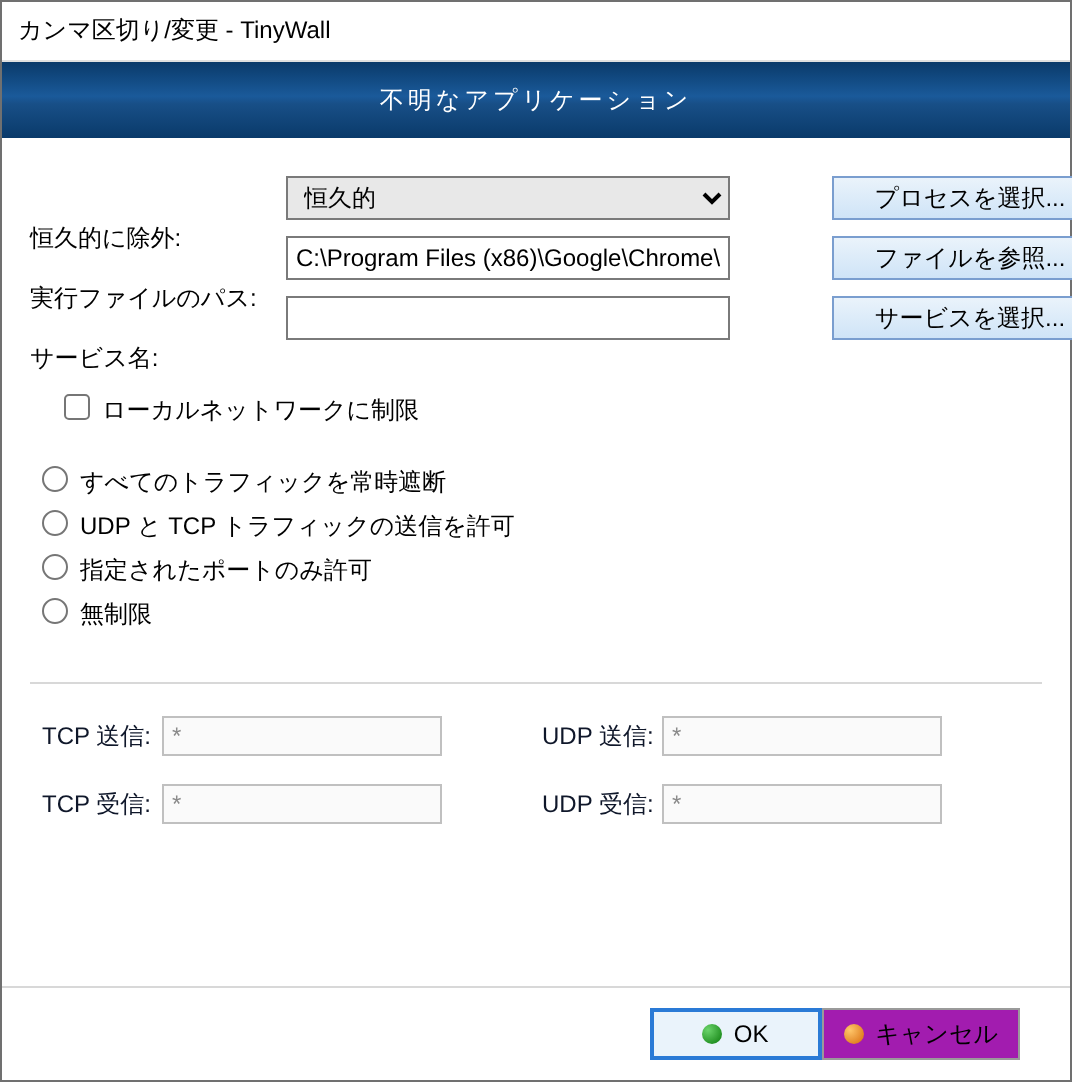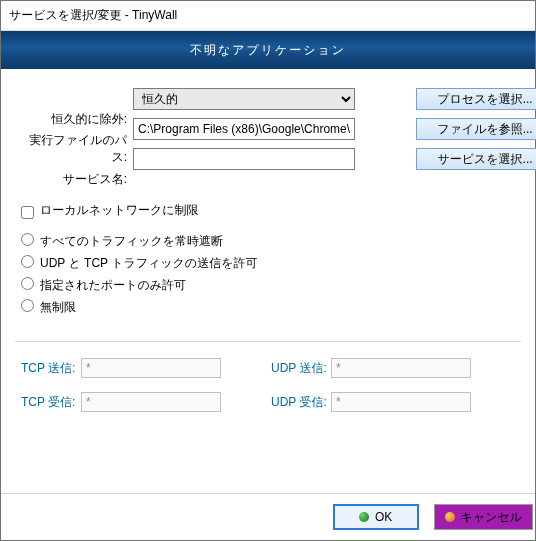--- a/index.html
+++ b/index.html
@@ -3,51 +3,51 @@
 <meta charset="utf-8">
 <style>
   * { box-sizing: border-box; margin: 0; padding: 0; }
   body { font-family: "Yu Gothic", "Meiryo", sans-serif; font-size: 12px; background: #fff; color: #000; }
   .window { width: 536px; height: 541px; border: 1px solid #707070; background: #fff; display: flex; flex-direction: column; }
   .titlebar { height: 30px; background: #fff; display: flex; align-items: center; padding: 0 8px; border-bottom: 1px solid #e0e0e0; }
   .titlebar-text { font-size: 12px; color: #000; }
   .banner { height: 38px; background: linear-gradient(to bottom, #0a3a6a 0%, #1a5a9a 45%, #184f87 55%, #0a3a6a 100%); display: flex; align-items: center; justify-content: center; color: #fff; font-size: 12px; letter-spacing: 2px; }
   .form-area { padding: 18px 14px 10px 14px; }
   .form-row { display: flex; align-items: center; margin-bottom: 6px; height: 24px; }
-  .form-label { width: 138px; text-align: right; padding-right: 6px; margin-top: 40px; }
-  .form-input { flex: 0 0 222px; margin-right: 28px; }
+  .form-label { width: 138px; padding-right: 6px; margin-top: 40px; }
+  .form-input { flex: 0 0 222px; margin-right: 18px; }
   .form-input select, .form-input input[type=text] { width: 100%; height: 22px; font-size: 12px; font-family: inherit; padding: 0 4px; border: 1px solid #7a7a7a; background: #fff; }
   .form-input select { background: #e8e8e8; }
   .form-btn { flex: 0 0 138px; }
   .form-btn button { width: 100%; height: 22px; font-size: 12px; font-family: inherit; background: linear-gradient(#eaf3fb,#cfe4f7); border: 1px solid #7a9ecf; cursor: pointer; margin-left: 33px; }
   .checkbox-area { padding: 10px 20px 14px 20px; }
-  .cb-row { display: flex; align-items: flex-end; height: 22px; }
+  .cb-row { display: flex; align-items: flex-start; height: 22px; margin-left: 11px; }
   .cb-row input { margin-right: 6px; }
   .radio-area { padding: 0 20px 14px 20px; }
   .radio-row { display: flex; align-items: flex-start; height: 22px; }
   .radio-row input { margin-right: 6px; }
   .divider { border-top: 1px solid #d8d8d8; margin: 6px 14px; }
   .ports-section { padding: 10px 20px 10px 20px; color: #8a8a8a; }
   .ports-caption { margin-bottom: 10px; }
   .ports-grid { display: grid; grid-template-columns: 60px 140px 50px 60px 140px; row-gap: 14px; align-items: center; }
-  .ports-grid label { color: #0369a1; }
+  .ports-grid label { color: #0f172a; }
   .ports-grid input { width: 100%; height: 20px; border: 1px solid #c0c0c0; background: #fafafa; padding: 0 4px; font-size: 12px; color: #8a8a8a; }
-  .footer { margin-top: auto; border-top: 1px solid #d8d8d8; padding: 10px 2px; display: flex; justify-content: flex-end; gap: 15px; }
+  .footer { margin-top: auto; border-top: 1px solid #d8d8d8; padding: 10px 25px; display: flex; justify-content: flex-end; gap: 0; }
   .footer button { height: 26px; min-width: 86px; padding: 0 10px; font-size: 12px; font-family: inherit; background: #a21caf; border: 1px solid #9a9a9a; cursor: pointer; display: inline-flex; align-items: center; justify-content: center; gap: 6px; }
   .footer .ok { border: 2px solid #2a7ad6; background: #eaf3fb; }
   .dot-green { width: 10px; height: 10px; border-radius: 50%; background: radial-gradient(circle at 30% 30%, #6bd46b, #0a7a0a); display: inline-block; }
   .dot-orange { width: 10px; height: 10px; border-radius: 50%; background: radial-gradient(circle at 30% 30%, #ffc76b, #d66a0a); display: inline-block; }
 </style>
 </head>
 <body>
 
 <div class="window">
 
   <div class="titlebar">
-    <span class="titlebar-text">サービスを選択/変更 - TinyWall</span>
+    <span class="titlebar-text">カンマ区切り/変更 - TinyWall</span>
   </div>
 
   <div class="banner">
     <span>不明なアプリケーション</span>
   </div>
 
   <div class="form-area">
     <div class="form-row">
       <div class="form-label">恒久的に除外:</div>
       <div class="form-input">

